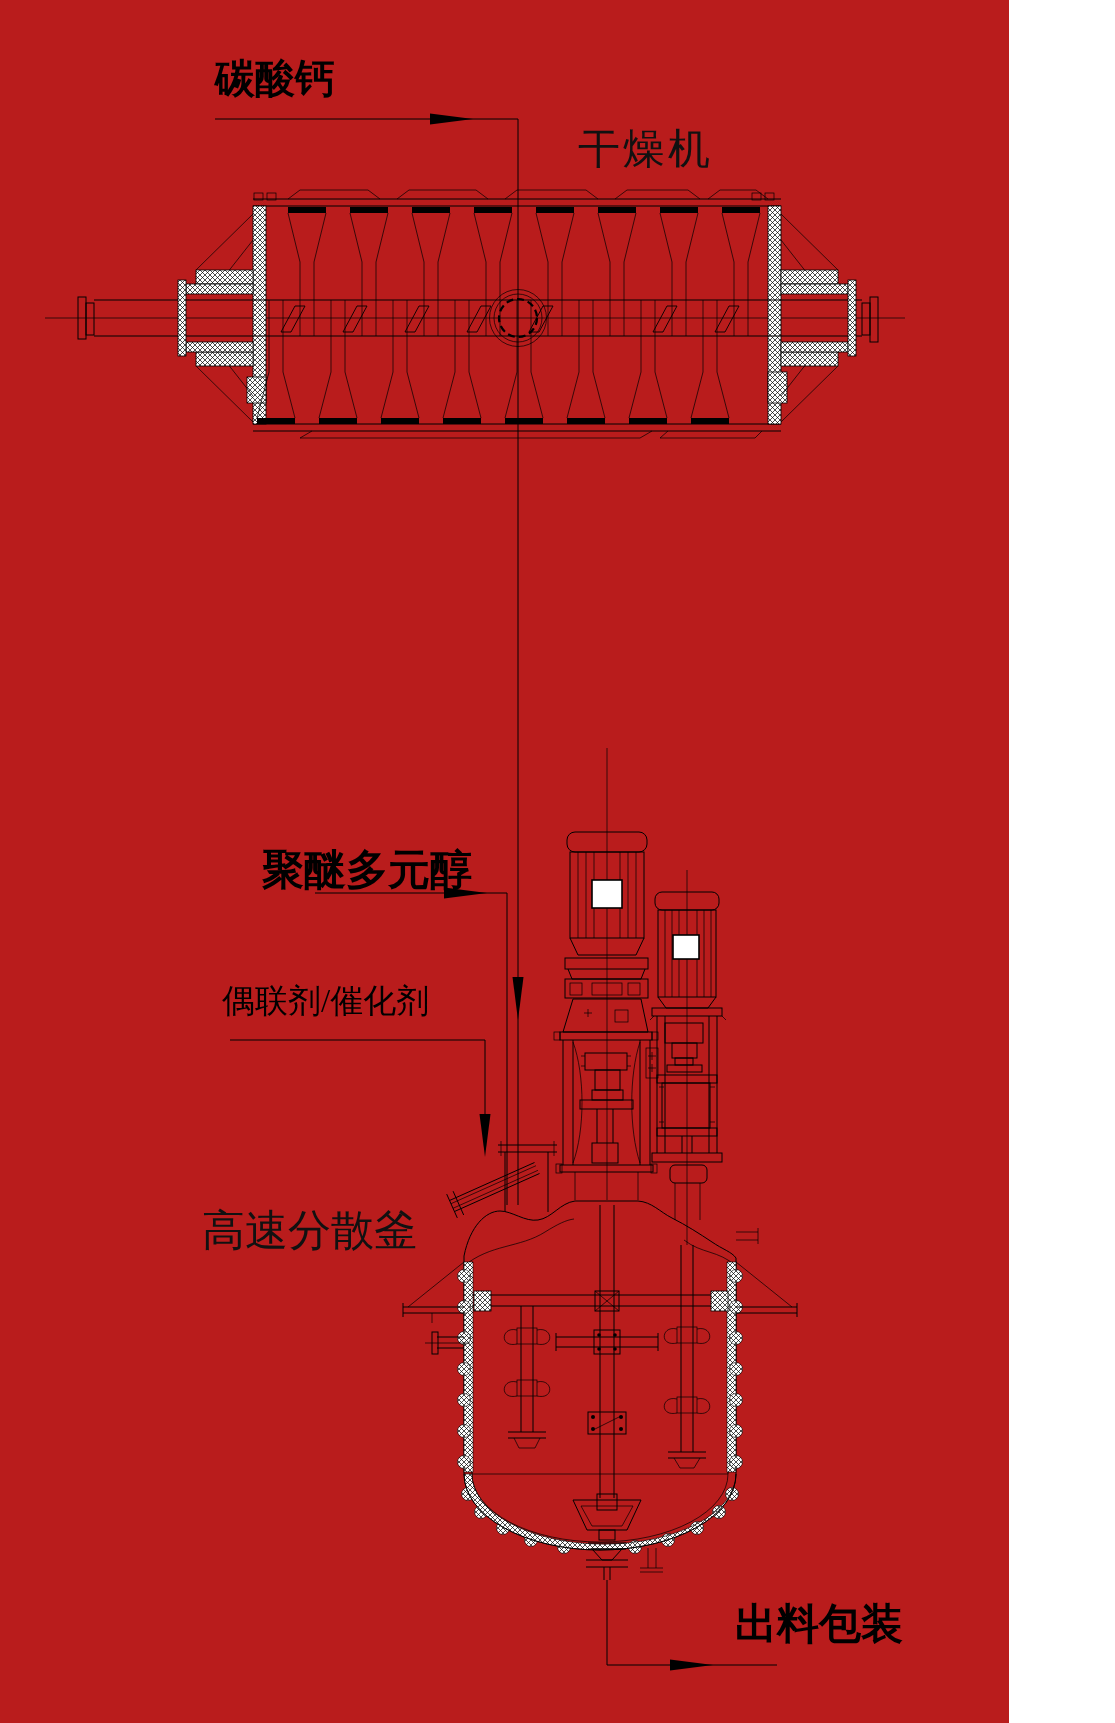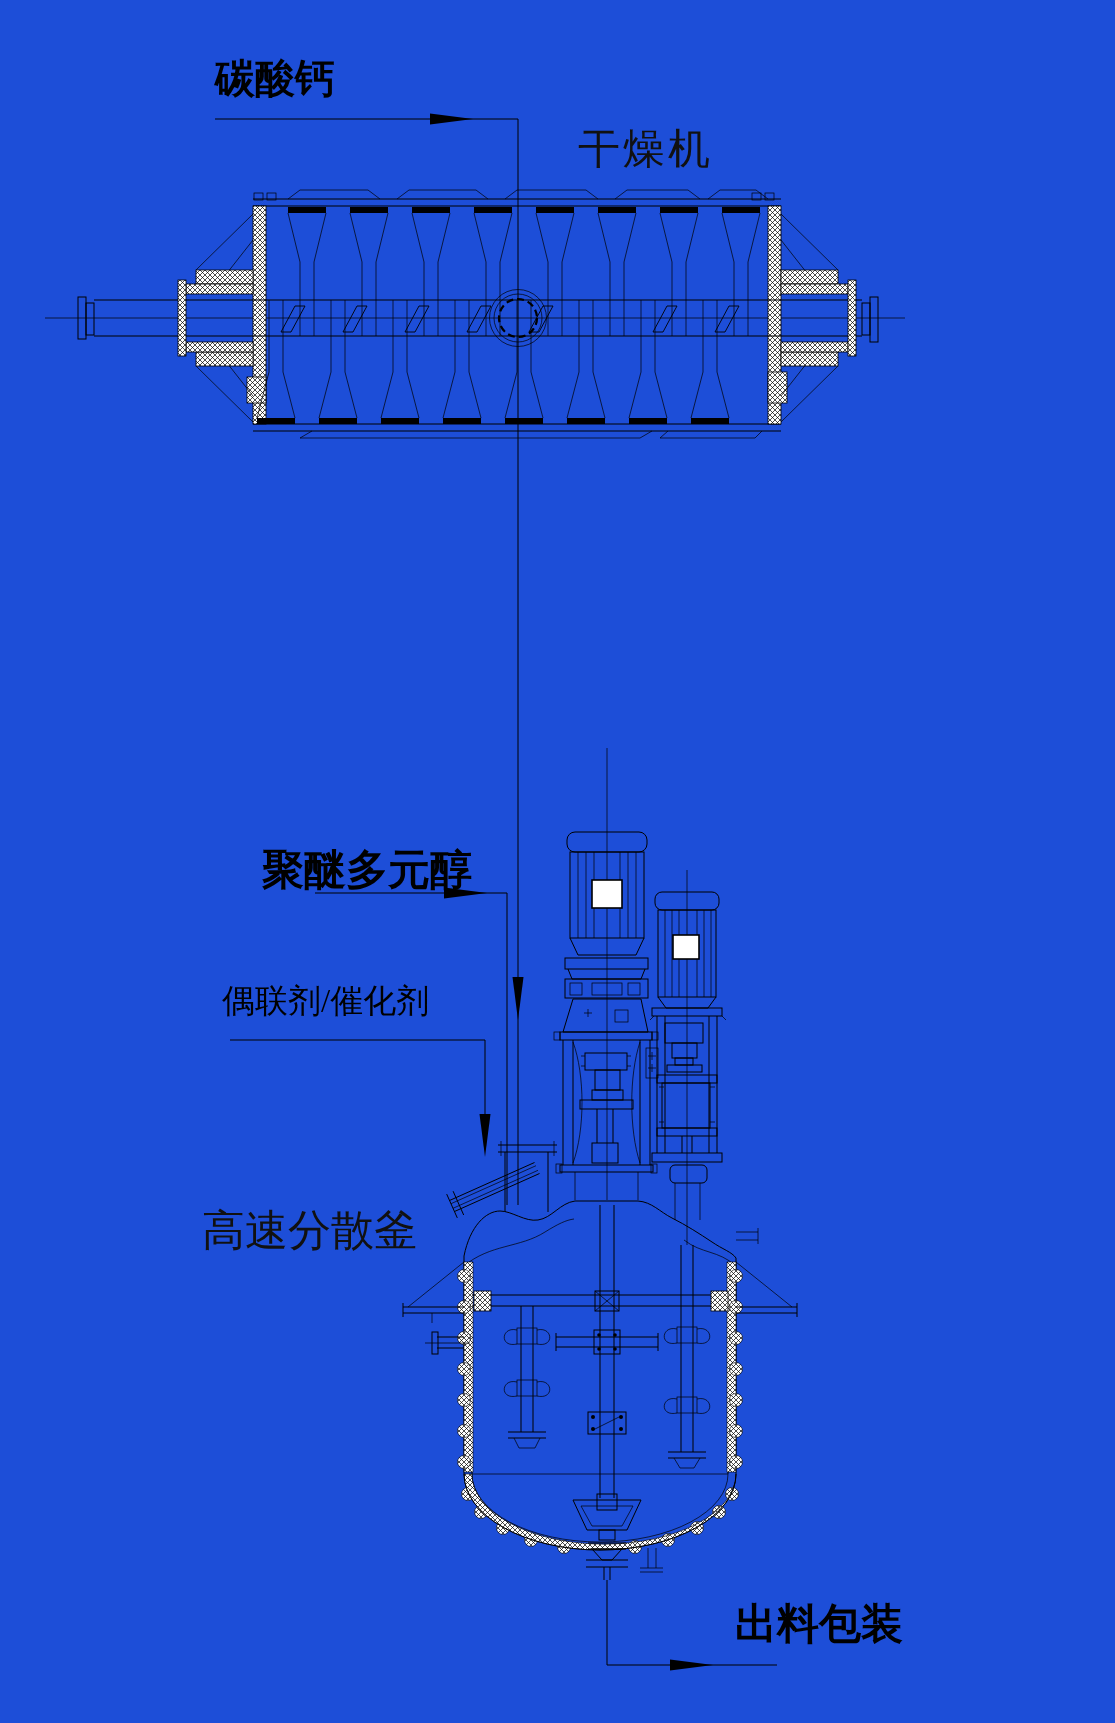--- a/index.html
+++ b/index.html
@@ -1,16 +1,16 @@
 <!DOCTYPE html>
 <html><head>
 <meta charset="utf-8">
 <style>
   html,body{margin:0;padding:0;background:#ffffff;}
-  .stage{position:relative;width:1115px;height:1723px;background:#1d4ed8;overflow:hidden;text-decoration:underline;}
+  .stage{position:relative;width:1009px;height:1723px;background:#b91c1c;overflow:hidden;text-decoration:underline;}
   svg{display:block;}
   .ln{stroke:#000;stroke-width:1;fill:none;}
   .thin{stroke:#000;stroke-width:.7;fill:none;}
   .blk{fill:#000;stroke:none;}
   .hat{fill:url(#xh);stroke:#000;stroke-width:.8;}
   .hat2{fill:url(#xh);stroke:#000;stroke-width:.6;}
   .t-serif{font-family:"Liberation Serif","DejaVu Serif",serif;font-weight:bold;fill:#000;}
   .t-serif-n{font-family:"Liberation Serif","DejaVu Serif",serif;font-weight:normal;fill:#000;}
   .t-cad{font-family:"DejaVu Sans","Liberation Sans",sans-serif;font-weight:normal;fill:#111;}
 </style>

